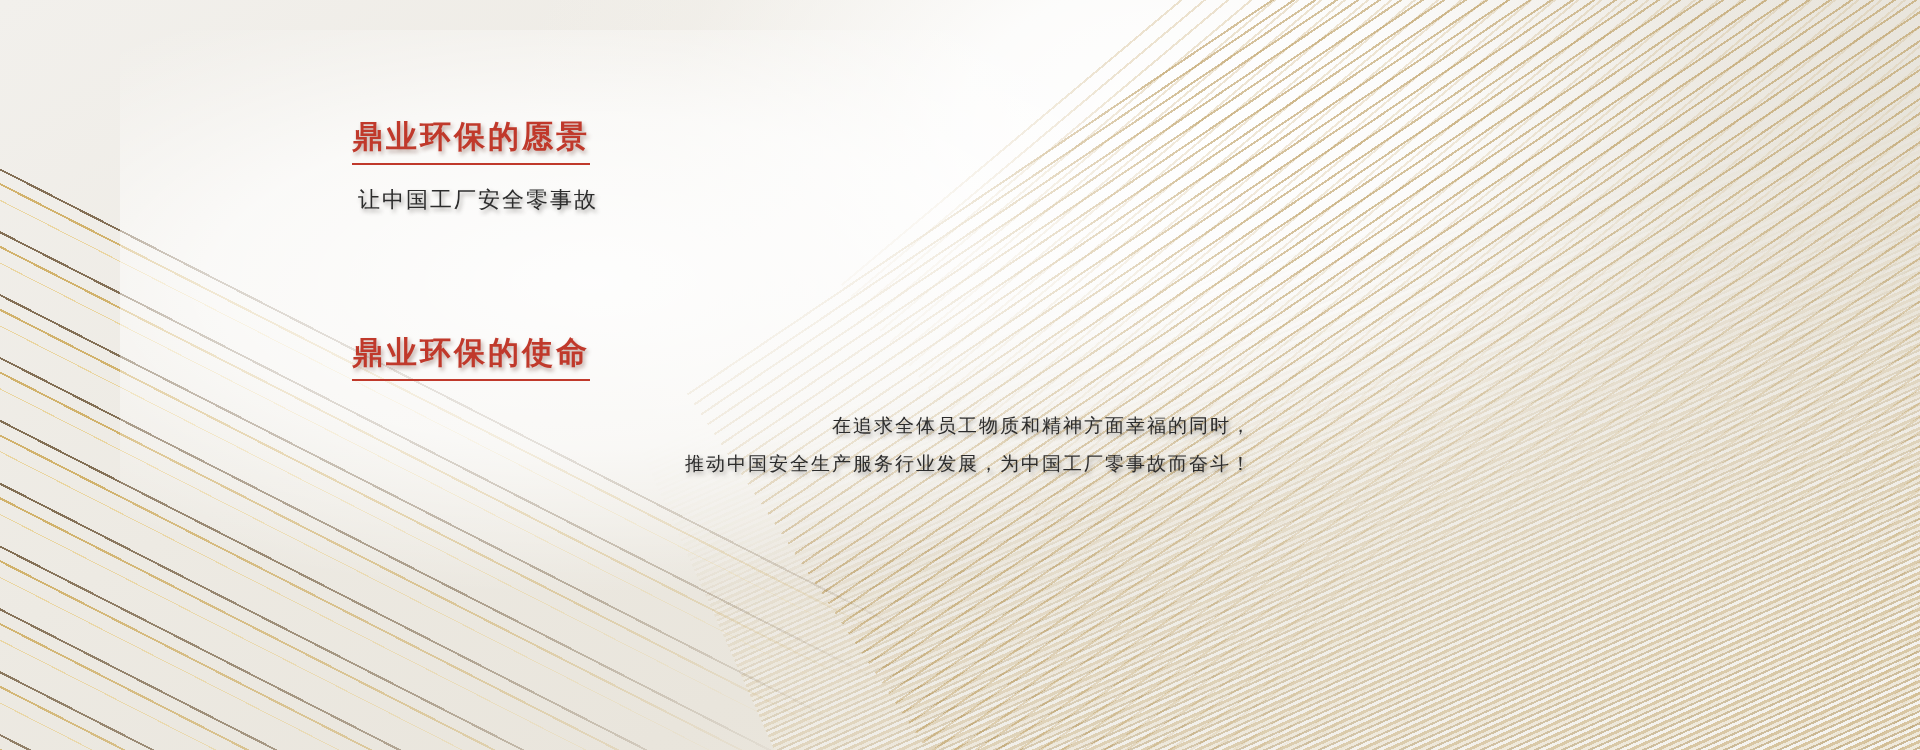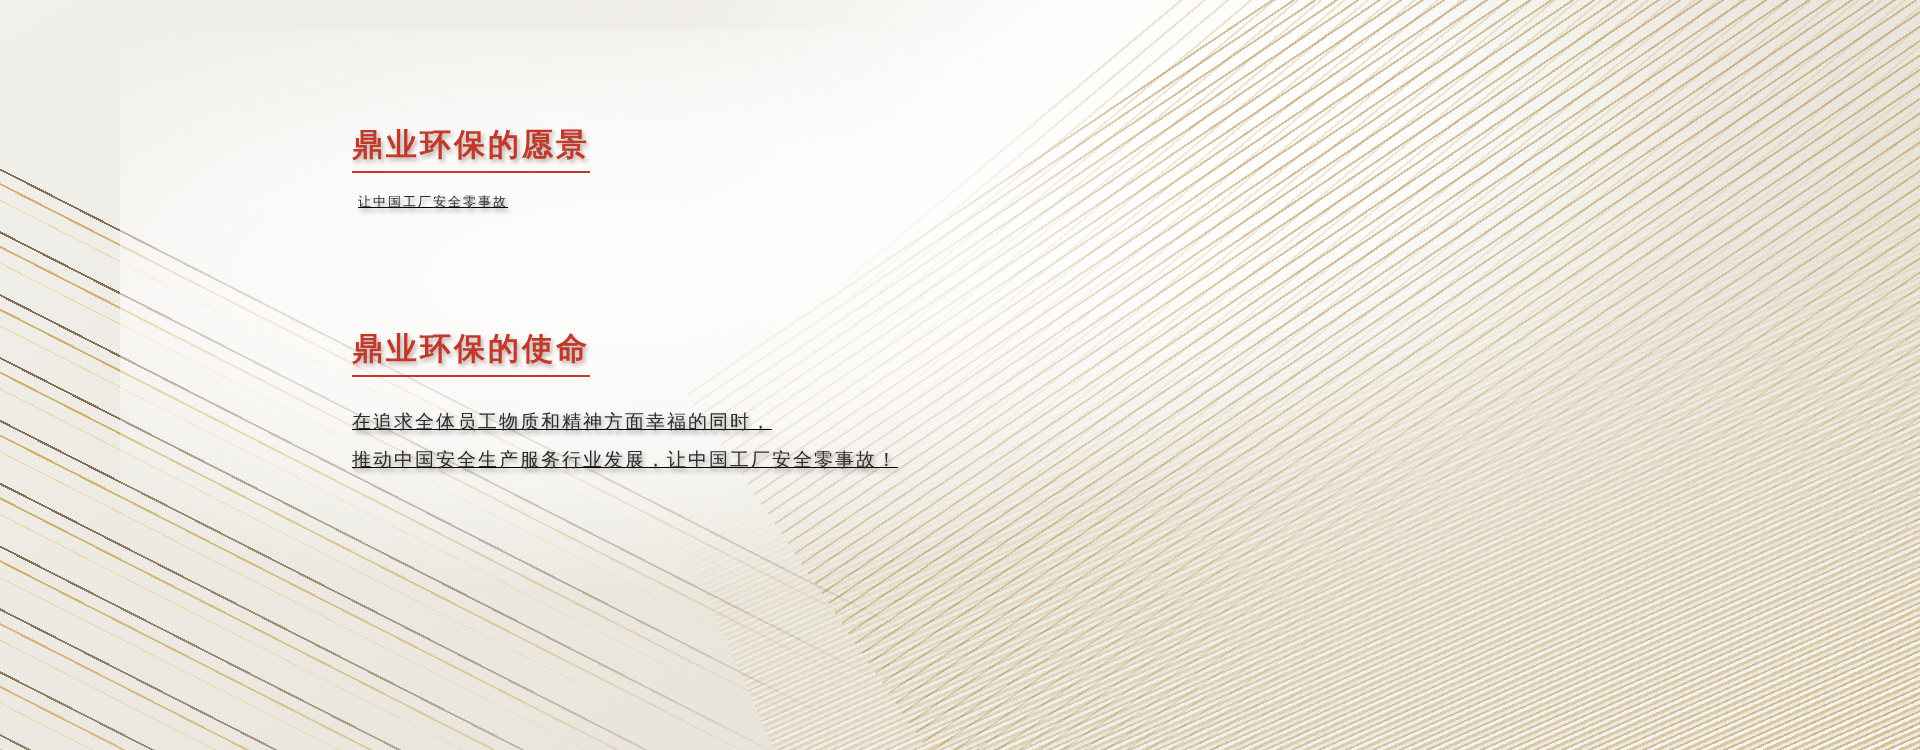--- a/index.html
+++ b/index.html
@@ -156,24 +156,23 @@
     width: 1180px;
     height: 560px;
     background: radial-gradient(ellipse at 40% 45%, rgba(255,255,255,0.92) 0%, rgba(255,255,255,0.7) 38%, rgba(255,255,255,0) 72%);
     pointer-events: none;
   }
 
   
   .content {
     position: absolute;
     left: 352px;
-    top: 126px;
+    top: 118px;
     width: 900px;
     z-index: 5;
-    text-decoration: underline;
   }
 
   .block { margin-bottom: 40px; }
   .block.mission { margin-bottom: 0; margin-top: 45px; }
 
   .heading {
     display: inline-block;
     font-size: 31px;
     font-weight: bold;
     letter-spacing: 3px;
@@ -181,38 +180,38 @@
     line-height: 1.25;
     padding-bottom: 6px;
     border-bottom: 2px solid #c0392b;
     text-shadow: 2px 3px 4px rgba(90,40,25,0.38);
     white-space: nowrap;
   }
 
   .vision-sub {
     margin-top: 20px;
     margin-left: 6px;
-    font-size: 13px;
+    font-size: 22px;
     letter-spacing: 2px;
     color: #2c2c2c;
     text-shadow: 2px 3px 4px rgba(60,55,50,0.45);
     white-space: nowrap;
   }
 
   .mission .heading { margin-bottom: 0; }
 
   .mission-body {
     margin-top: 26px;
     font-size: 19px;
     letter-spacing: 2px;
     line-height: 2.0;
     color: #2c2c2c;
     text-shadow: 2px 3px 4px rgba(60,55,50,0.42);
   }
-  .mission-body .line { white-space: nowrap; }
+  .mission-body .line { white-space: nowrap; text-align: right; }
 
   
   .gap { height: 34px; }
 </style>
 </head>
 <body>
 
 <div class="banner">
 
   <div class="bg-layer fan-top-right"></div>
@@ -228,18 +227,18 @@
       <div class="heading">鼎业环保的愿景</div>
       <div class="vision-sub">让中国工厂安全零事故</div>
     </div>
 
     <div class="gap"></div>
 
     <div class="block mission">
       <div class="heading">鼎业环保的使命</div>
       <div class="mission-body">
         <div class="line">在追求全体员工物质和精神方面幸福的同时，</div>
-        <div class="line">推动中国安全生产服务行业发展，让中国工厂安全零事故！</div>
+        <div class="line">推动中国安全生产服务行业发展，为中国工厂零事故而奋斗！</div>
       </div>
     </div>
 
   </div>
 </div>
 
 </body></html>

